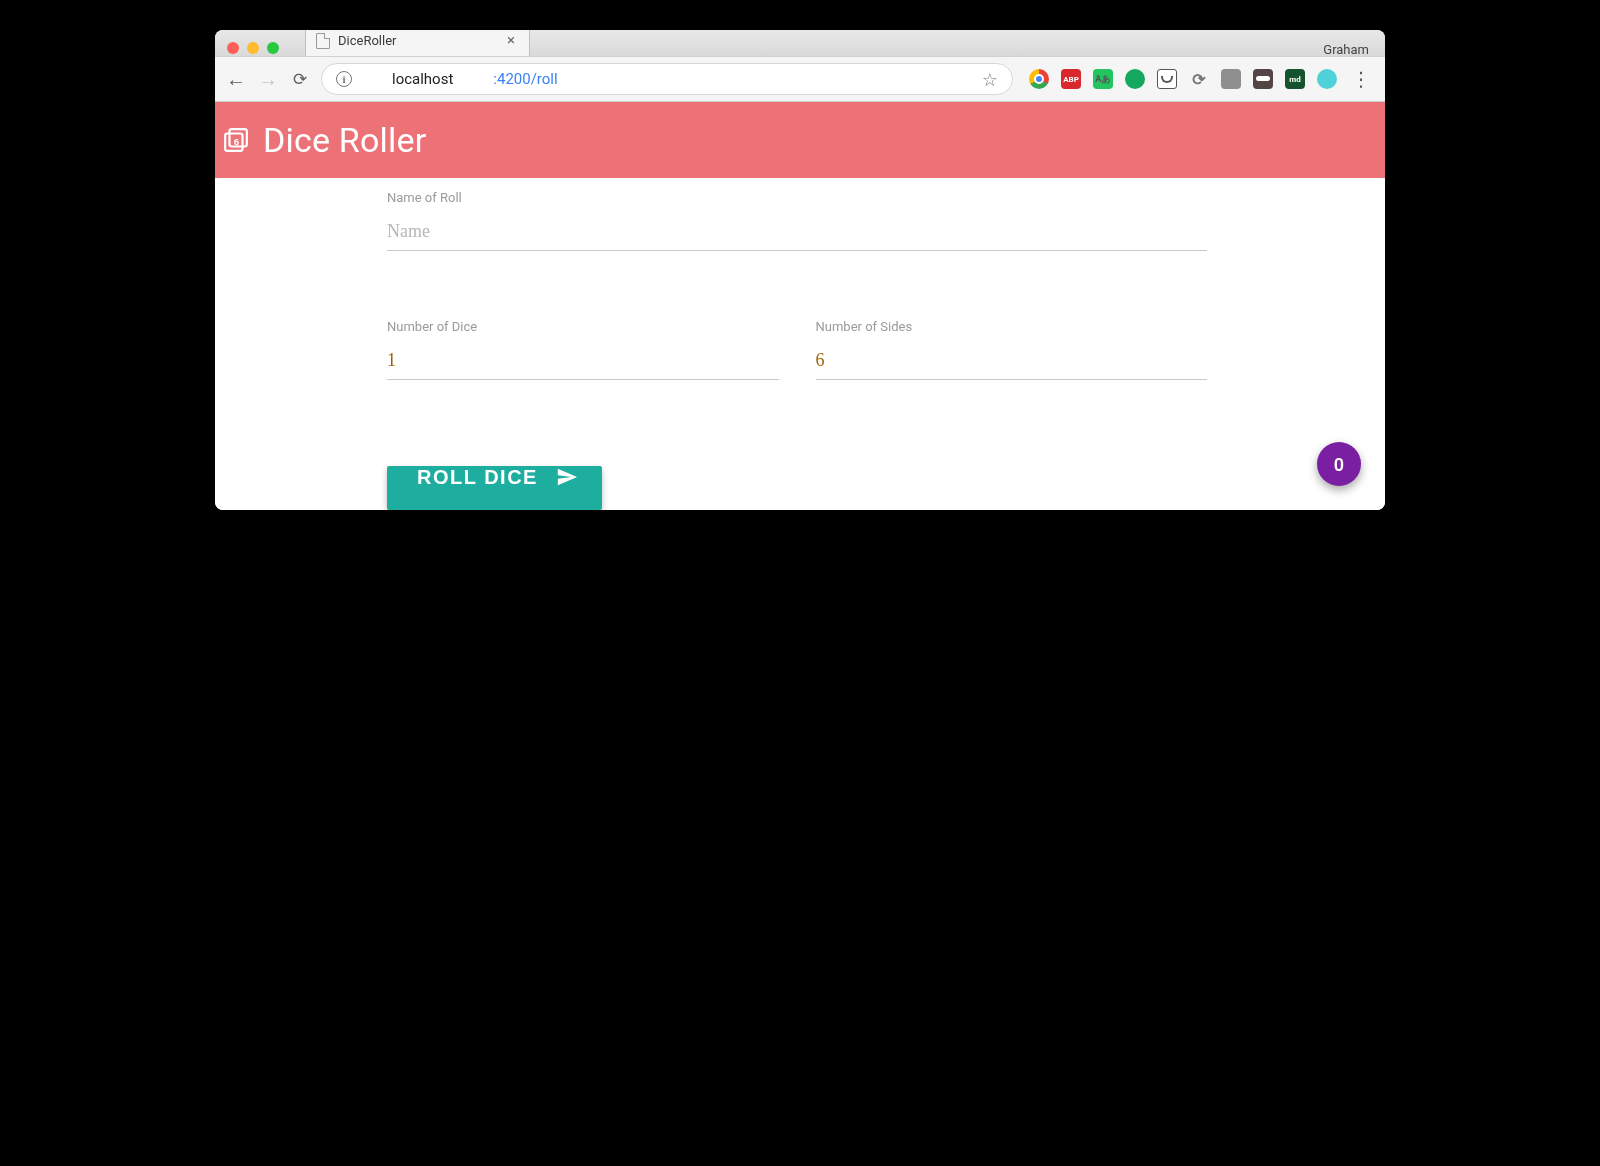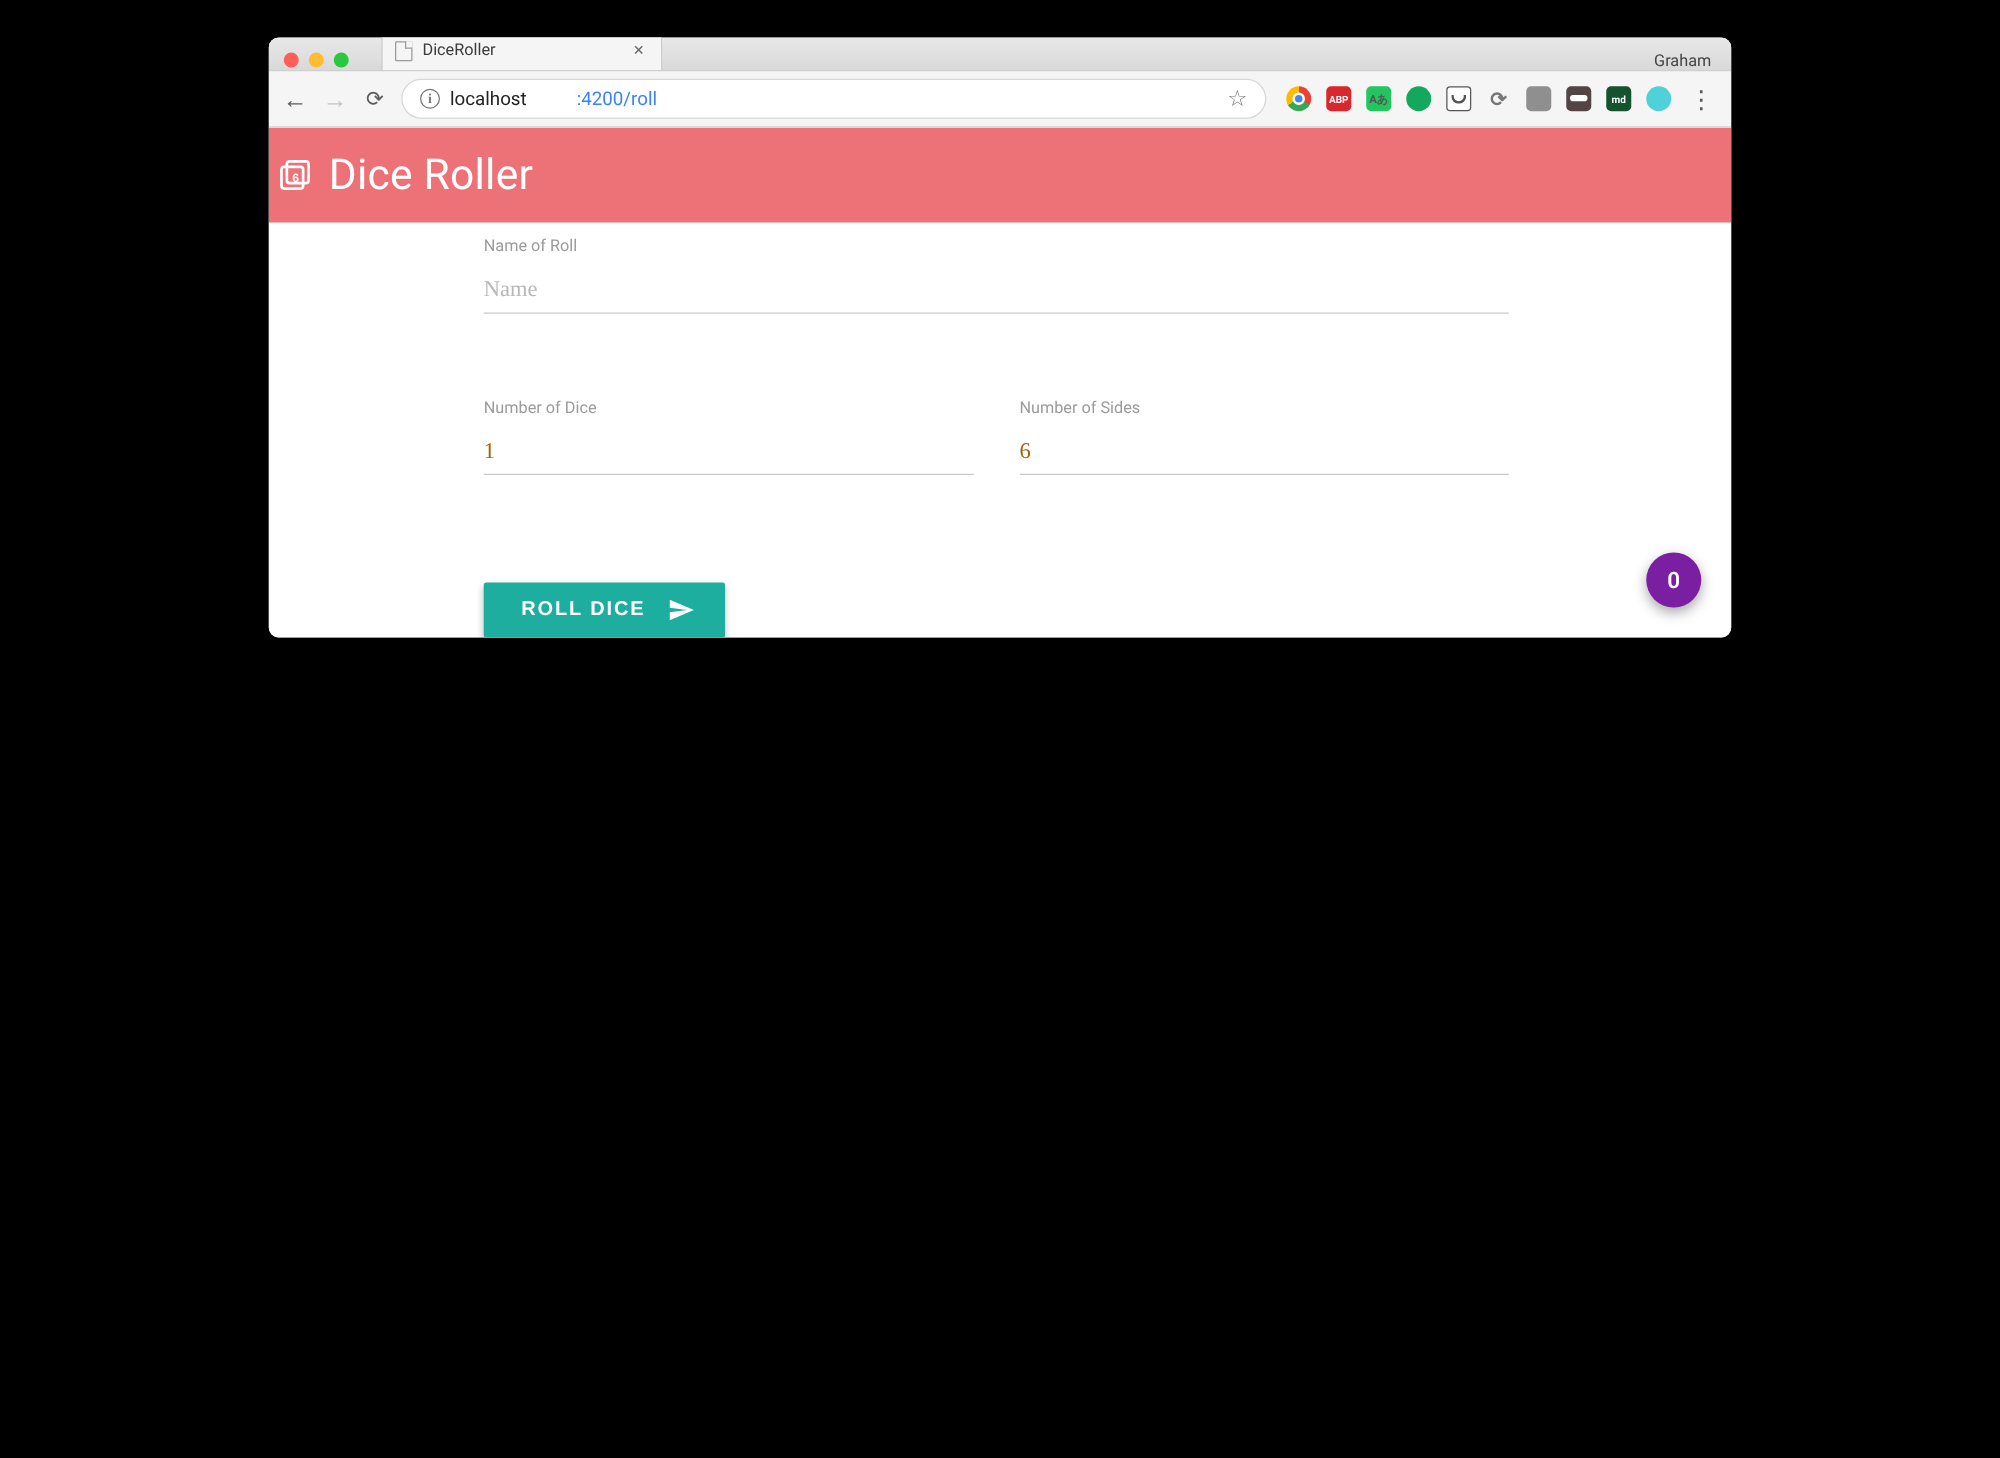--- a/index.html
+++ b/index.html
@@ -120,21 +120,21 @@
     gap:8px;
     font-size:15px;
     color:#222;
     overflow:hidden;
   }
   .info-icon{
     width:16px;height:16px;border:1.5px solid #777;border-radius:50%;
     display:flex;align-items:center;justify-content:center;
     font-size:11px;font-weight:600;color:#777;font-family:Georgia,serif;
   }
-  .url-host { color:#222; }
+  .url-host { color:#222;margin-left:32px; }
   .url-rest { color:#3b82f6;margin-left:32px; }
   .omnibox .star{
     margin-left:auto;font-size:18px;color:#7a7a7a;
   }
   .ext-icons{display:flex;align-items:center;gap:12px;margin-left:6px;}
   .ext{
     width:20px;height:20px;border-radius:4px;
     display:flex;align-items:center;justify-content:center;
     font-size:10px;font-weight:700;color:#fff;
   }
@@ -204,25 +204,24 @@
   .field-input::placeholder{ color:#b7b7b7; }
   .row{ display:flex; gap:37px; }
 
   .roll-btn{
     margin-top:18px;
     background:#1dae9f;
     color:#fff;
     border:none;
     height:44px;
     padding:0 24px 0 30px;
-    font-size:16px;
+    font-size:20px;
     font-weight:600;
     letter-spacing:1.5px;
     display:inline-flex;
-    align-items:center;
     gap:18px;
     cursor:pointer;
     box-shadow:0 3px 6px rgba(0,0,0,0.25);
     border-radius:2px;
   }
   .roll-btn svg{width:22px;height:22px;fill:#fff;}
 
   .fab{
     position:absolute;
     right:24px; bottom:24px;

